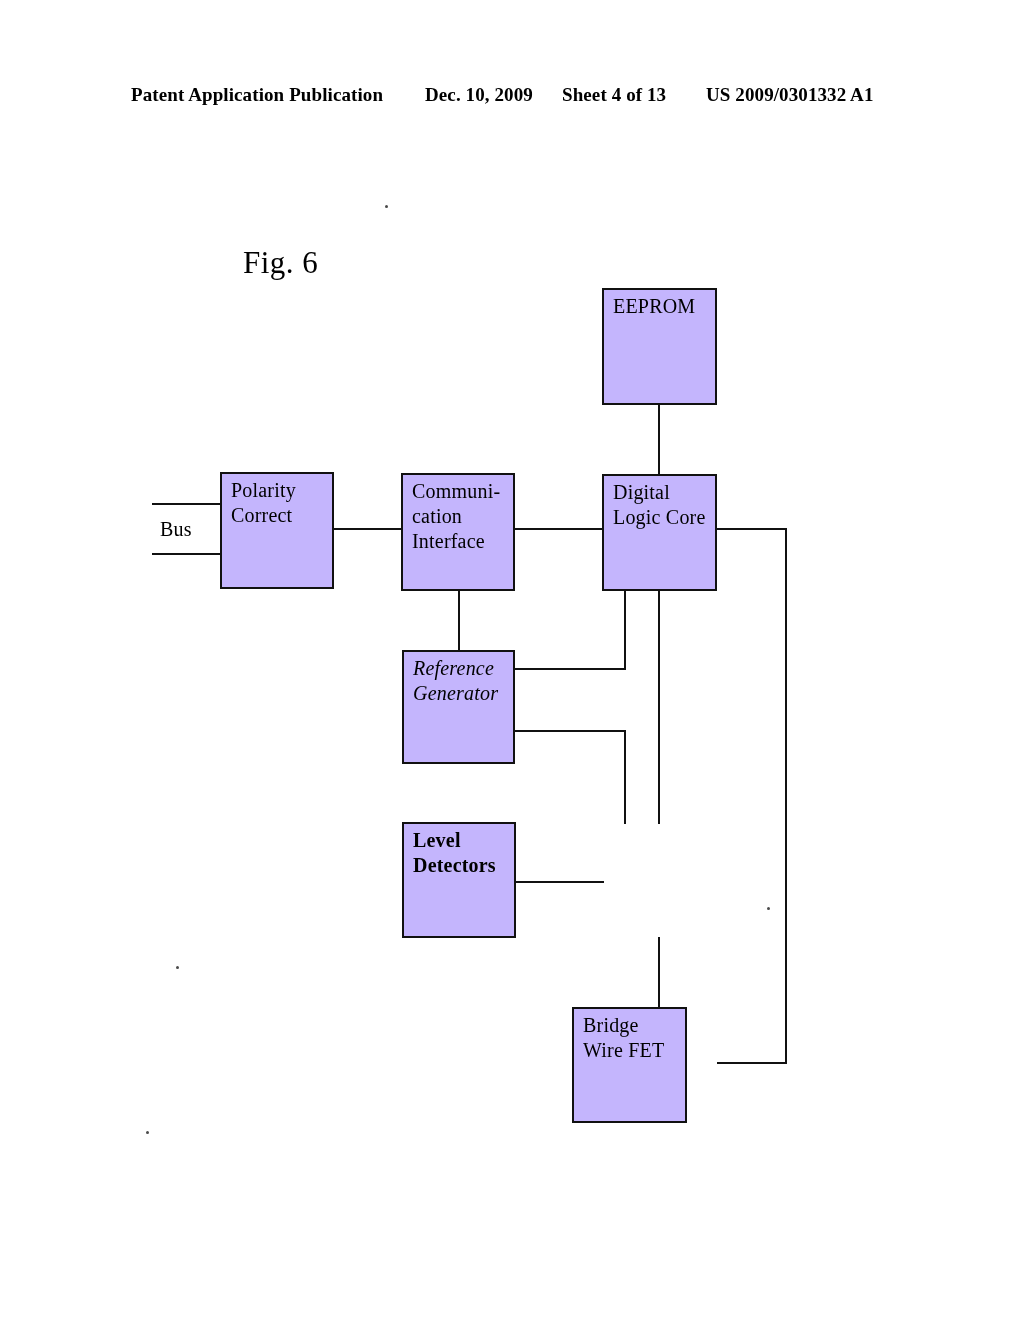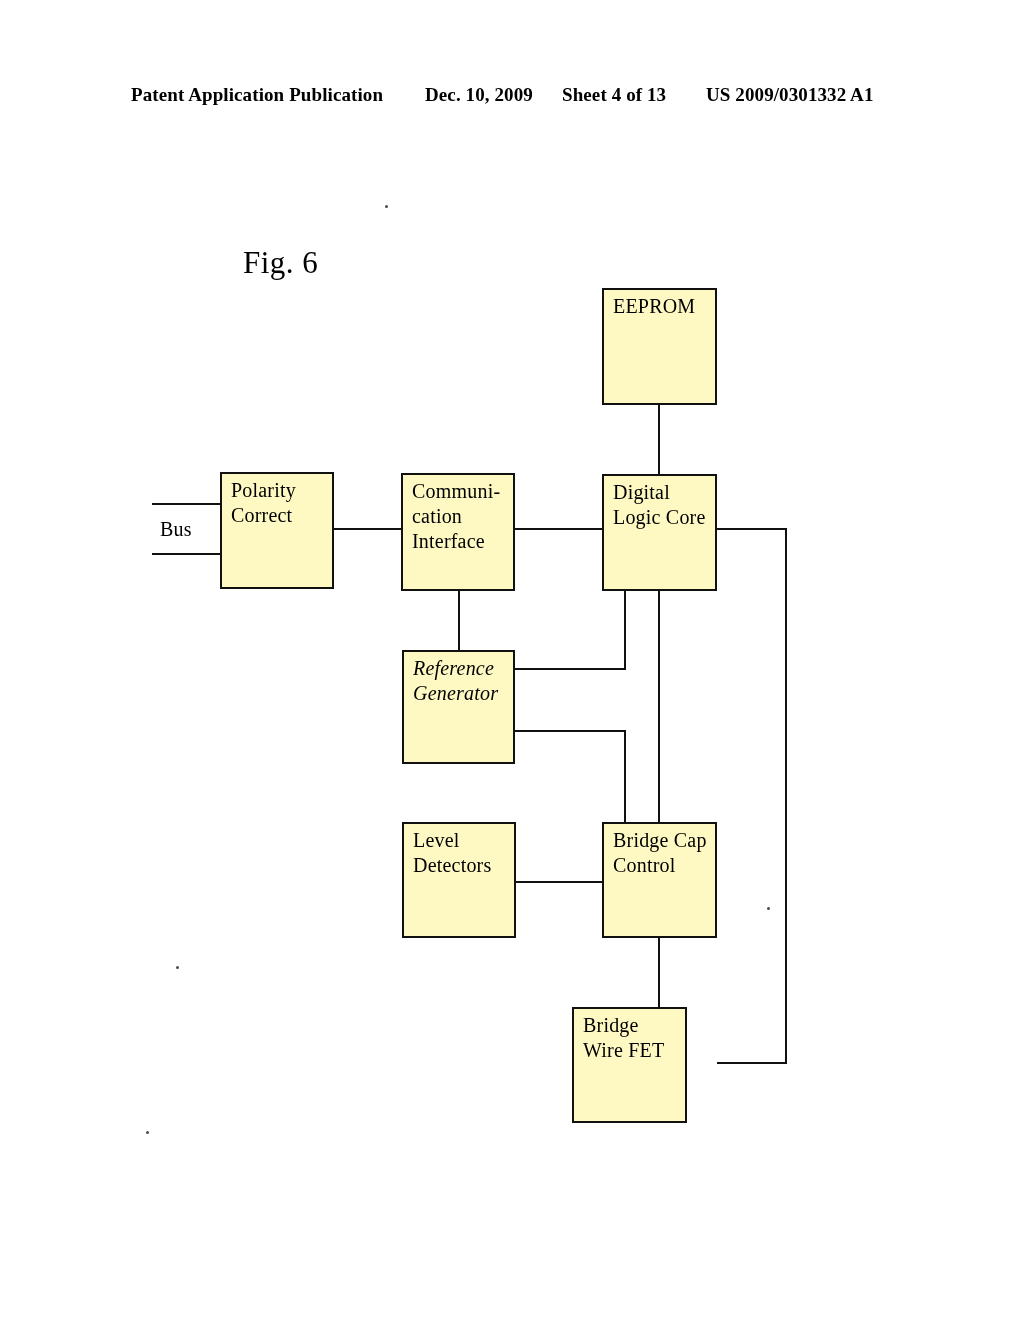--- a/index.html
+++ b/index.html
@@ -49,21 +49,21 @@
     position: absolute;
     left: 0;
     top: 0;
     width: 1024px;
     height: 1320px;
   }
 
   .node {
     position: absolute;
     border: 2px solid #111111;
-    background: #fef9c3;
+    background: #c4b5fd;
     box-sizing: border-box;
   }
   .node .node-label {
     position: absolute;
     left: 9px;
     top: 4px;
     font-size: 20px;
     line-height: 25px;
     white-space: pre-line;
     letter-spacing: 0.2px;
@@ -162,28 +162,24 @@
   <div class="node" style="left:602px; top:474px; width:115px; height:117px;">
     <span class="node-label">Digital
 Logic Core</span>
   </div>
 
   <div class="node" style="left:402px; top:650px; width:113px; height:114px;font-style:italic;">
     <span class="node-label">Reference
 Generator</span>
   </div>
 
-  <div class="node" style="left:402px; top:822px; width:114px; height:116px;">
+  <div class="node" style="left:402px; top:822px; width:114px; height:116px;font-weight:bold;">
     <span class="node-label">Level
 Detectors</span>
   </div>
 
-  <div class="node" style="left:602px; top:822px; width:115px; height:116px;">
-    <span class="node-label">Bridge Cap
-Control</span>
-  </div>
 
   <div class="node" style="left:572px; top:1007px; width:115px; height:116px;">
     <span class="node-label">Bridge
 Wire FET</span>
   </div>
 
 </div>
 
 </body></html>

